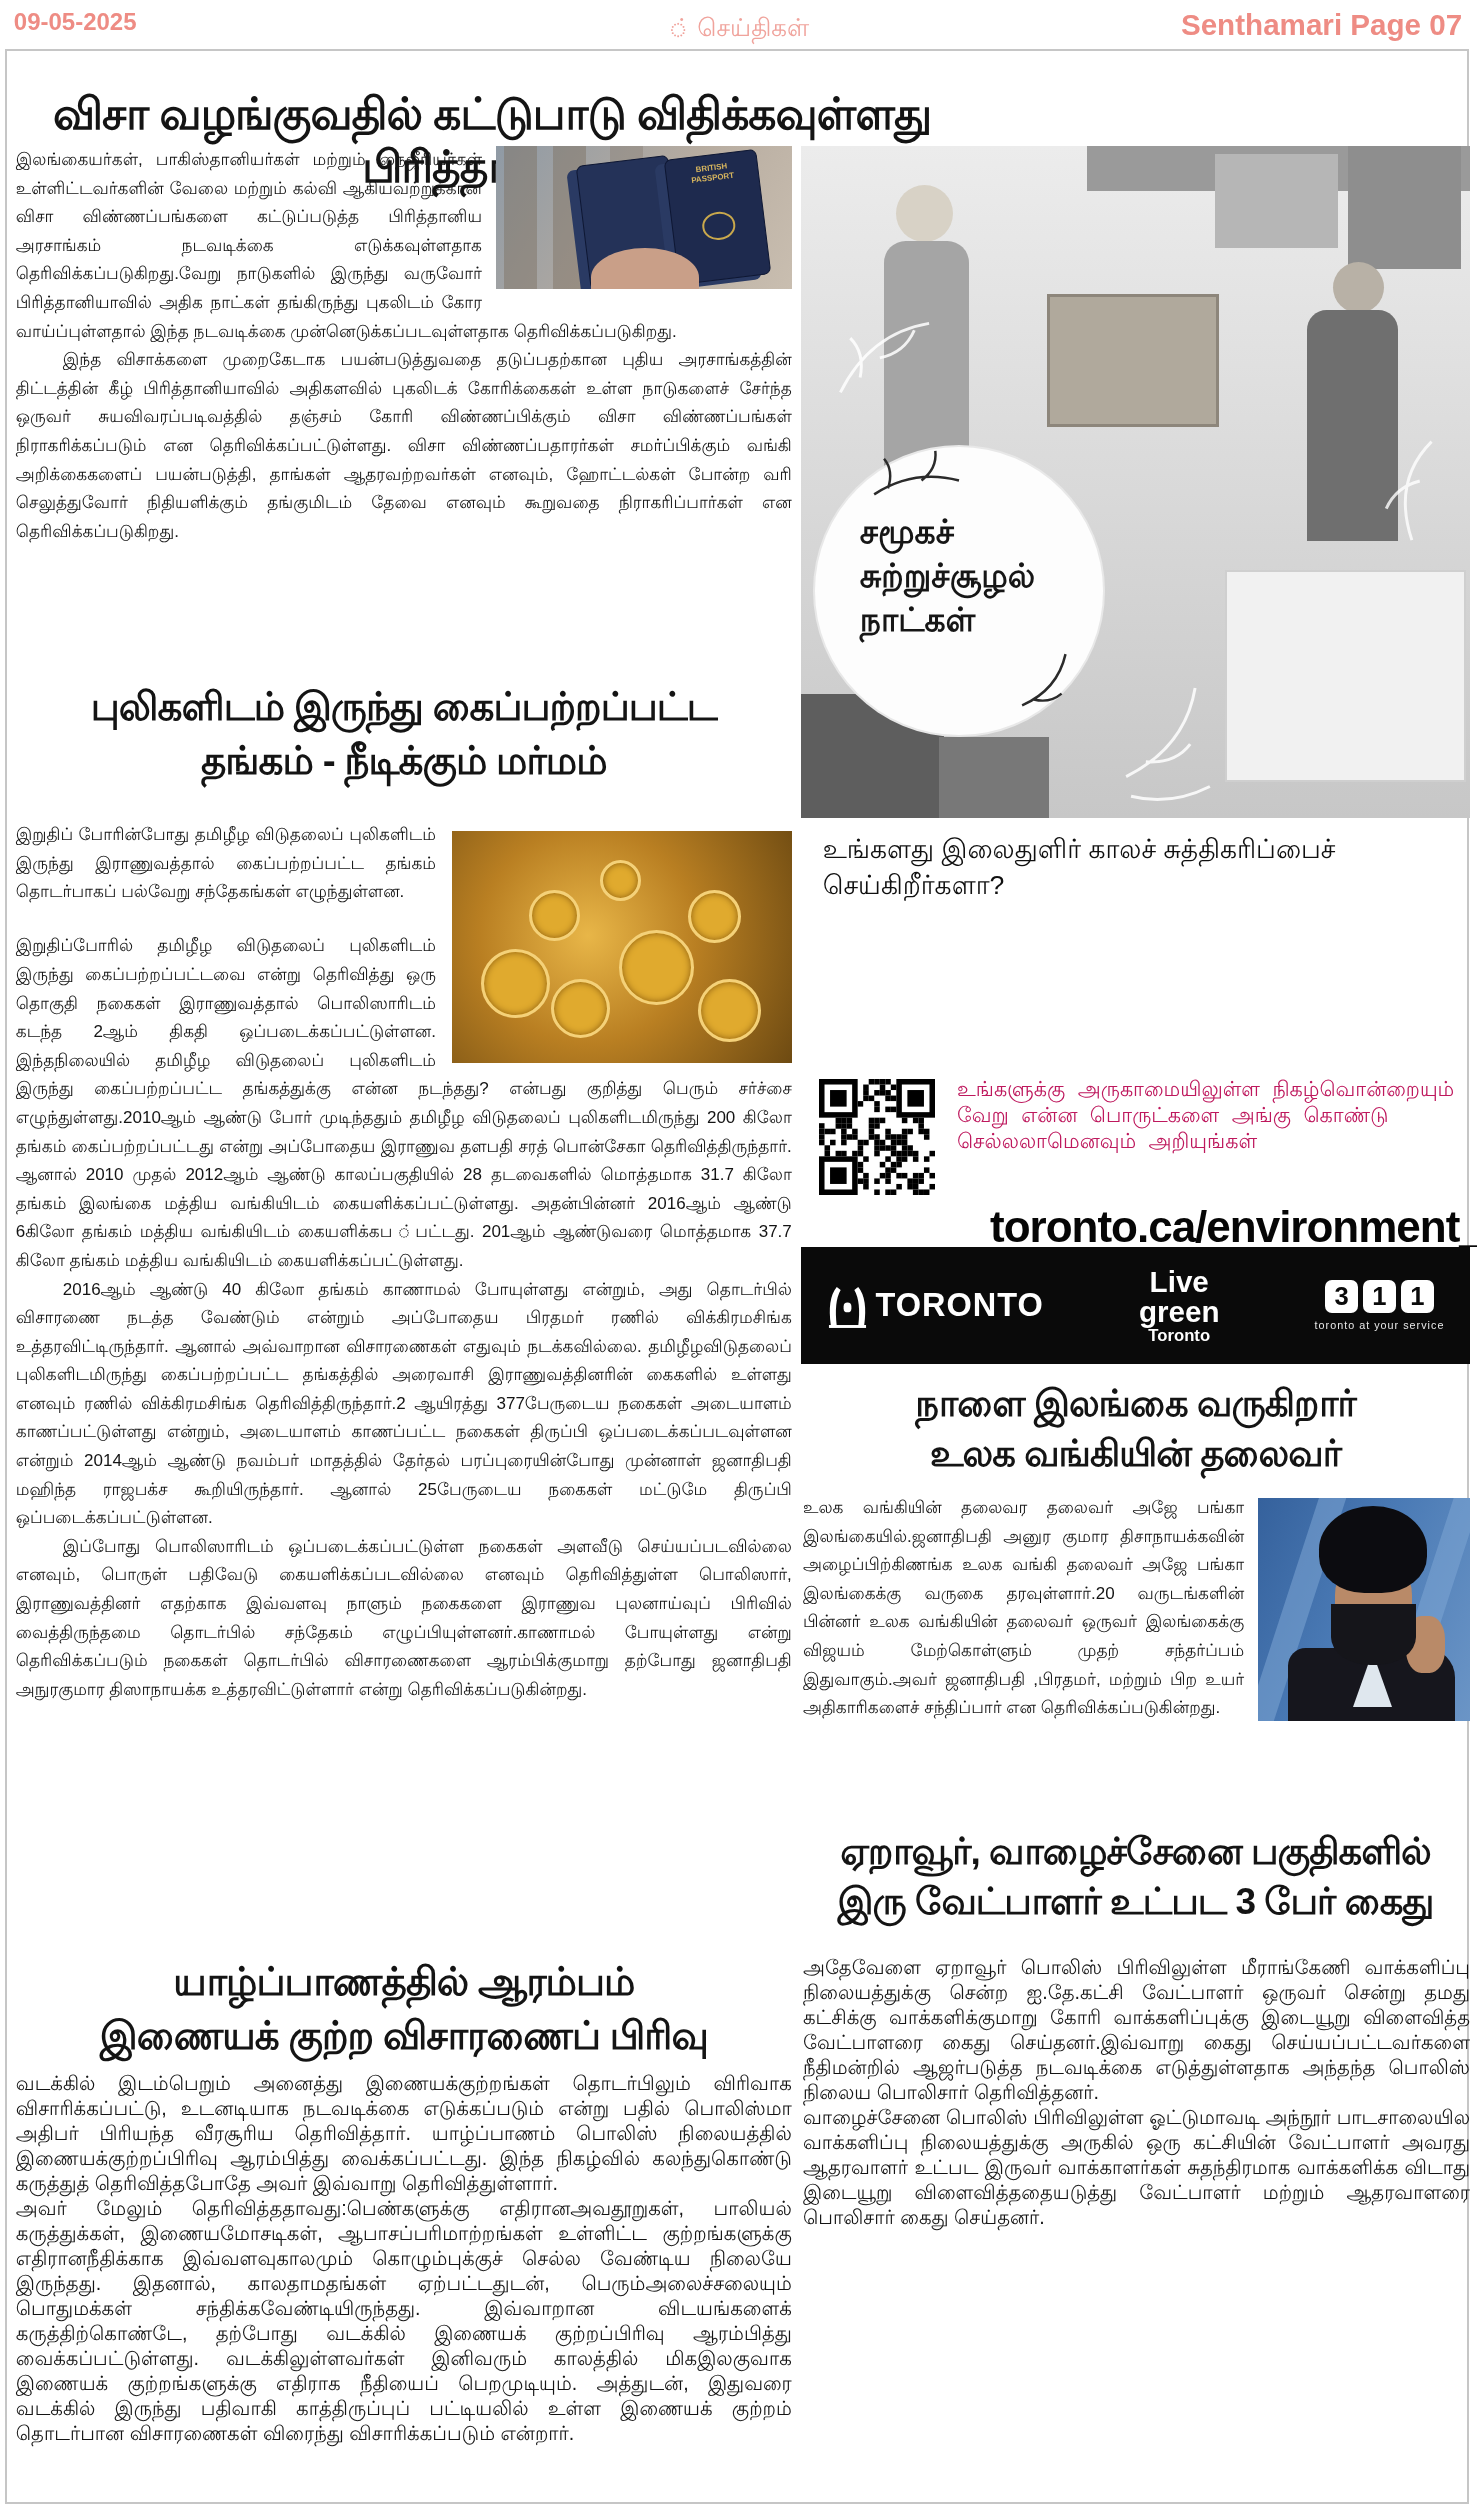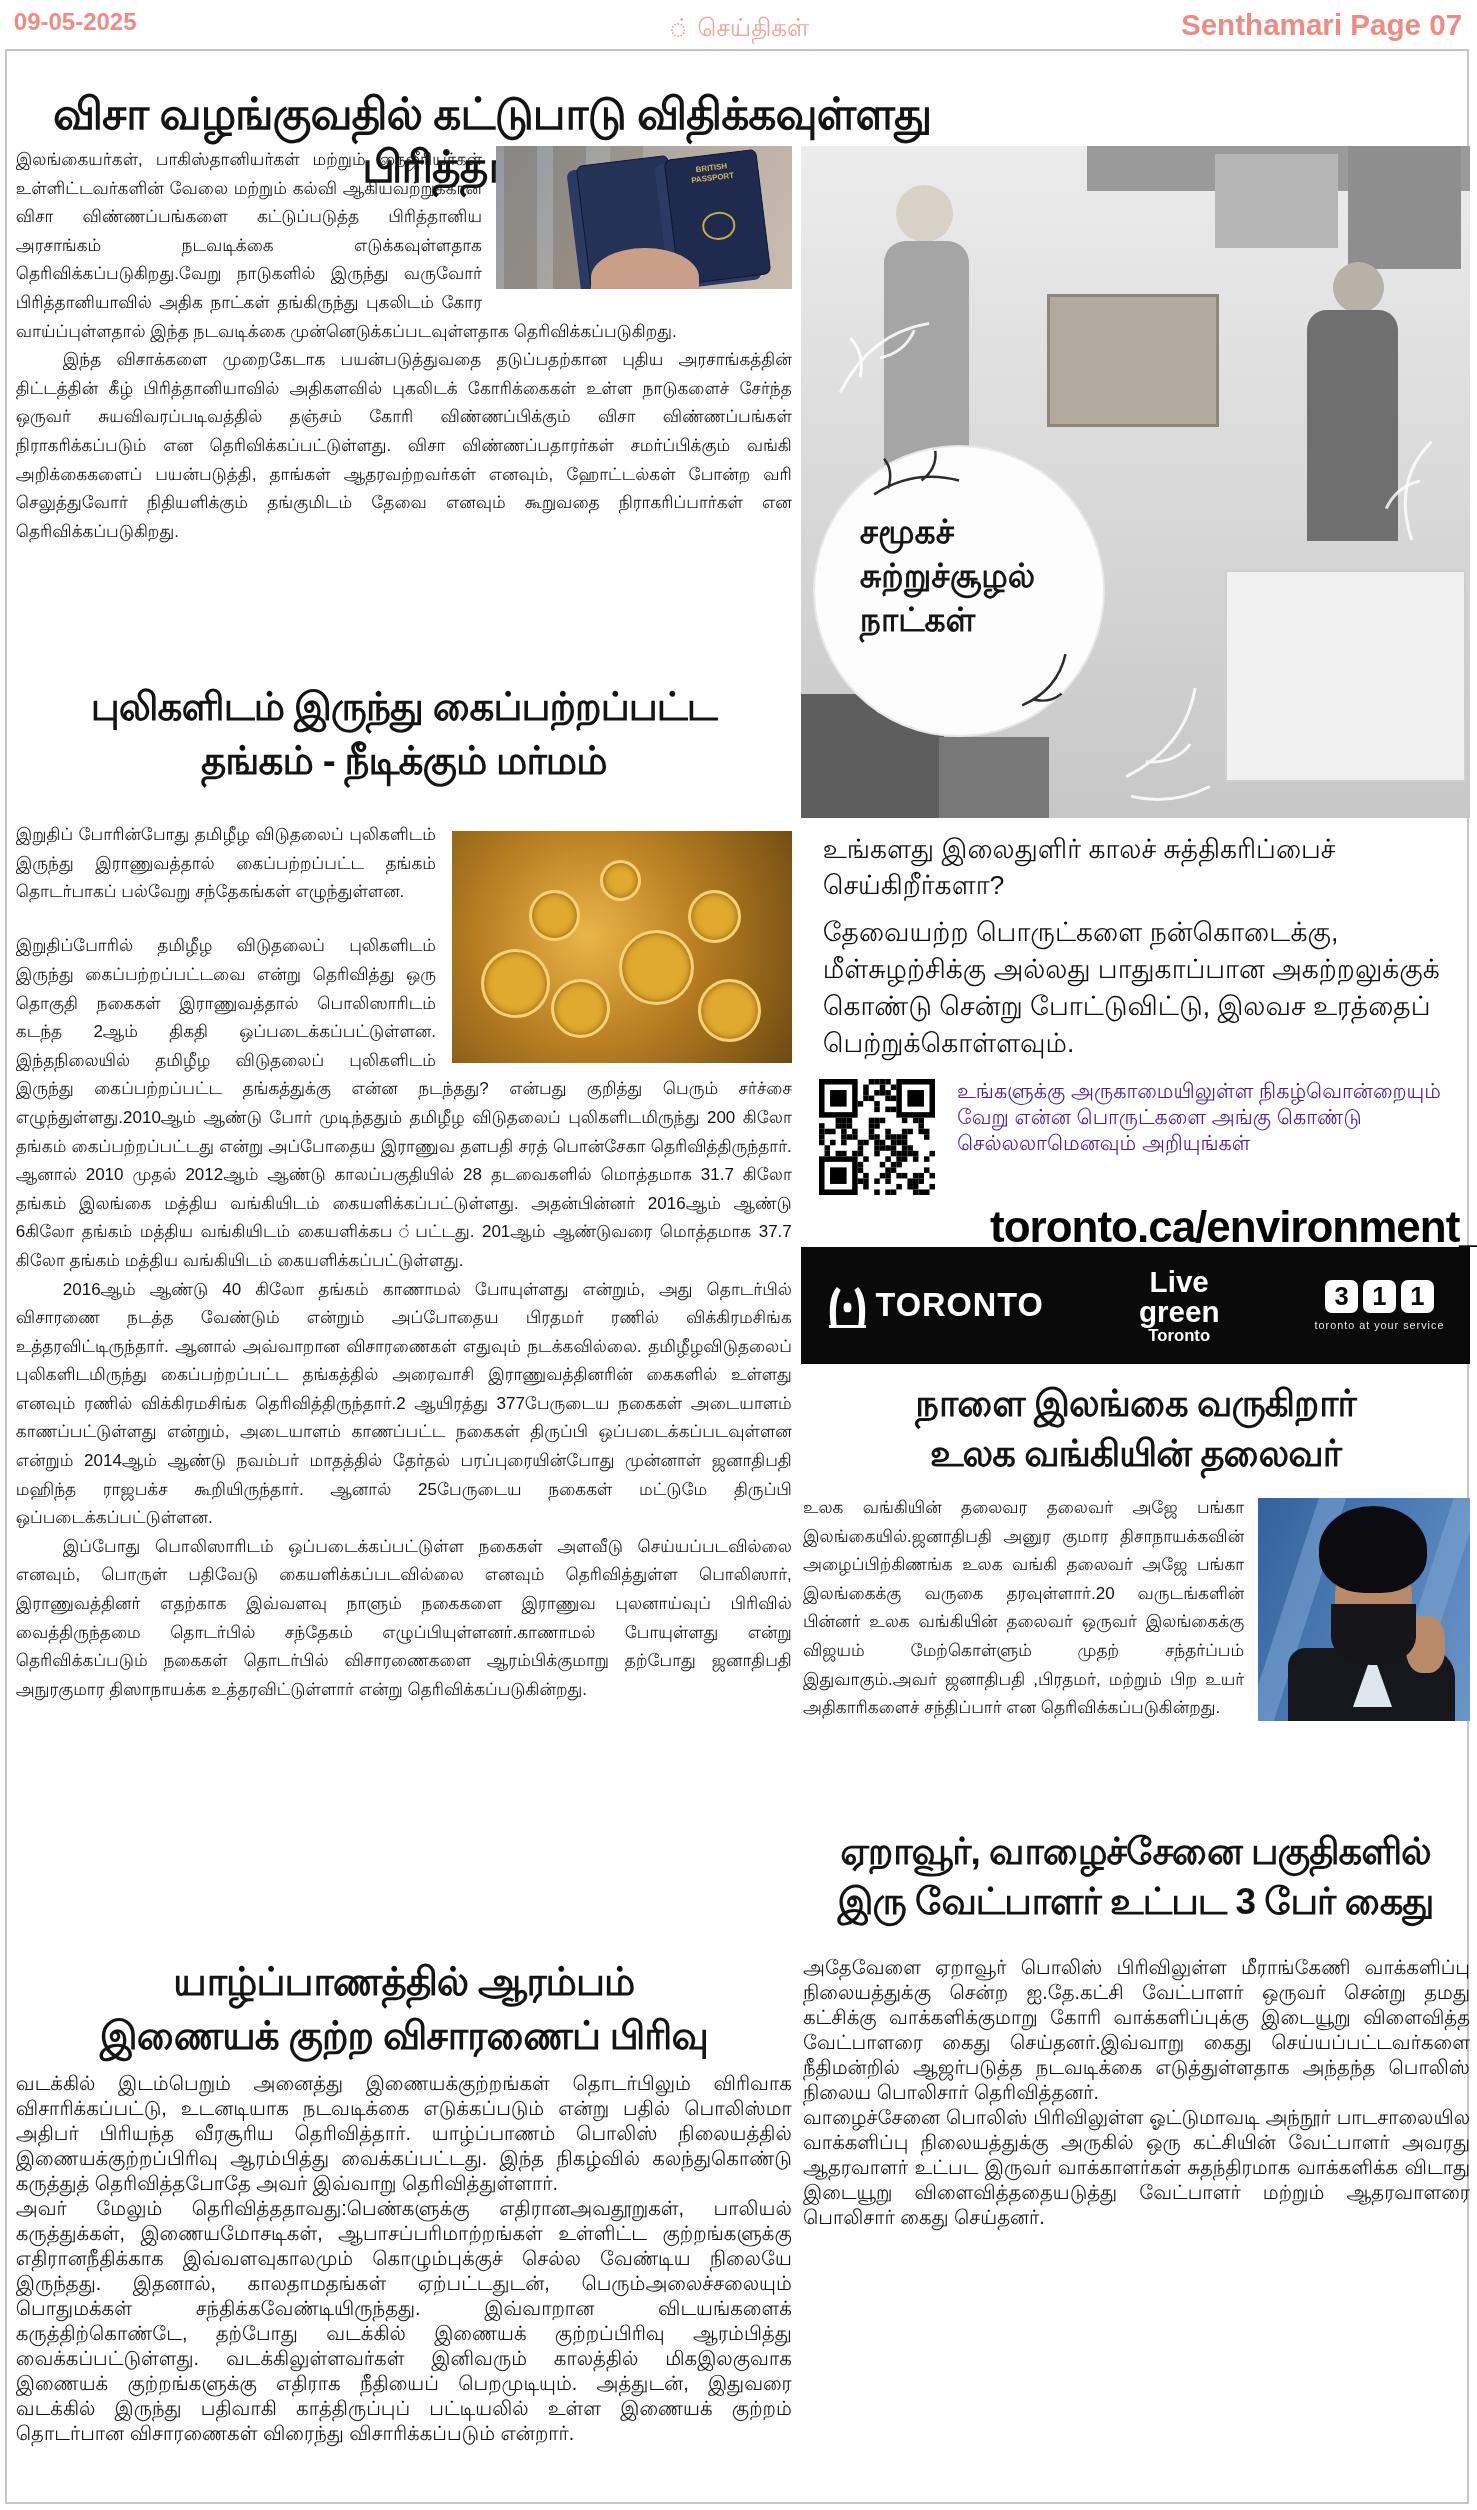--- a/index.html
+++ b/index.html
@@ -38,21 +38,21 @@
   .rcol{position:absolute;left:801px;top:146px;width:669px;height:2359px;}
   .photo{position:absolute;left:0;top:0;width:669px;height:672px;overflow:hidden;
     background:linear-gradient(#ececec,#c7c7c7);}
   .ph{position:absolute;}
   .circle{position:absolute;left:13.8px;top:301px;width:288px;height:288px;border-radius:50%;background:#fdfdfd;
     box-shadow:0 0 0 2px #e8e8e8;}
   .circle-text{padding:63px 0 0 45px;font-size:33px;font-weight:bold;line-height:44px;color:#161616;}
   .adq{position:absolute;left:21.7px;top:685px;width:621px;font-size:26.6px;line-height:36px;color:#101010;}
   .adb{position:absolute;left:21.7px;top:768px;width:621px;font-size:26.6px;line-height:37px;color:#101010;}
   .qr{position:absolute;left:17.7px;top:928px;width:116px;height:126px;}
-  .qrcap{position:absolute;left:156px;top:932px;width:502px;font-size:20.7px;line-height:26px;color:#4c1d95;}
+  .qrcap{position:absolute;left:156px;top:932px;width:502px;font-size:20.7px;line-height:26px;color:#be185d;font-family:Liberation Mono, monospace;}
   .adurl{position:absolute;left:164px;top:1056px;font-size:44px;font-weight:bold;letter-spacing:-1px;color:#060606;margin-left:25px;}
   .strip{position:absolute;left:0;top:1101px;width:669px;height:117px;background:#0a0a0a;color:#fff;
     display:flex;align-items:center;justify-content:space-between;padding:0 25.6px;box-sizing:border-box;}
   .tor-logo{display:flex;align-items:center;gap:7.9px;font-weight:bold;font-size:32.5px;letter-spacing:1px;}
   .lg{ text-align:center;font-weight:bold;line-height:1.02;}
   .lg .l1{font-size:29.6px;} .lg .l2{font-size:29.6px;} .lg .l3{font-size:16.7px;}
   .l311{text-align:center;}
   .l311-row{display:flex;gap:4.9px;justify-content:center;}
   .dbox{width:33px;height:33px;background:#fff;color:#0a0a0a;border-radius:6.9px;font-size:25.6px;font-weight:bold;
     display:flex;align-items:center;justify-content:center;}
@@ -156,21 +156,20 @@
         </svg>
         <div class="circle-text">
           <div>சமூகச்</div>
           <div>சுற்றுச்சூழல்</div>
           <div>நாட்கள்</div>
         </div>
       </div>
     </div>
 
     <div class="adq">உங்களது இலைதுளிர் காலச் சுத்திகரிப்பைச் செய்கிறீர்களா?</div>
-    <div class="adb">தேவையற்ற பொருட்களை நன்கொடைக்கு, மீள்சுழற்சிக்கு அல்லது பாதுகாப்பான அகற்றலுக்குக் கொண்டு சென்று போட்டுவிட்டு, இலவச உரத்தைப் பெற்றுக்கொள்ளவும்.</div>
 
     <svg id="qr" class="qr" viewBox="0 0 105 105">
         <rect width="105" height="105" fill="#fff"></rect>
         <rect x="45" y="0" width="5" height="5" fill="#000"></rect>
         <rect x="50" y="0" width="5" height="5" fill="#000"></rect>
         <rect x="55" y="0" width="5" height="5" fill="#000"></rect>
         <rect x="60" y="0" width="5" height="5" fill="#000"></rect>
         <rect x="40" y="5" width="5" height="5" fill="#000"></rect>
         <rect x="55" y="5" width="5" height="5" fill="#000"></rect>
         <rect x="65" y="5" width="5" height="5" fill="#000"></rect>

